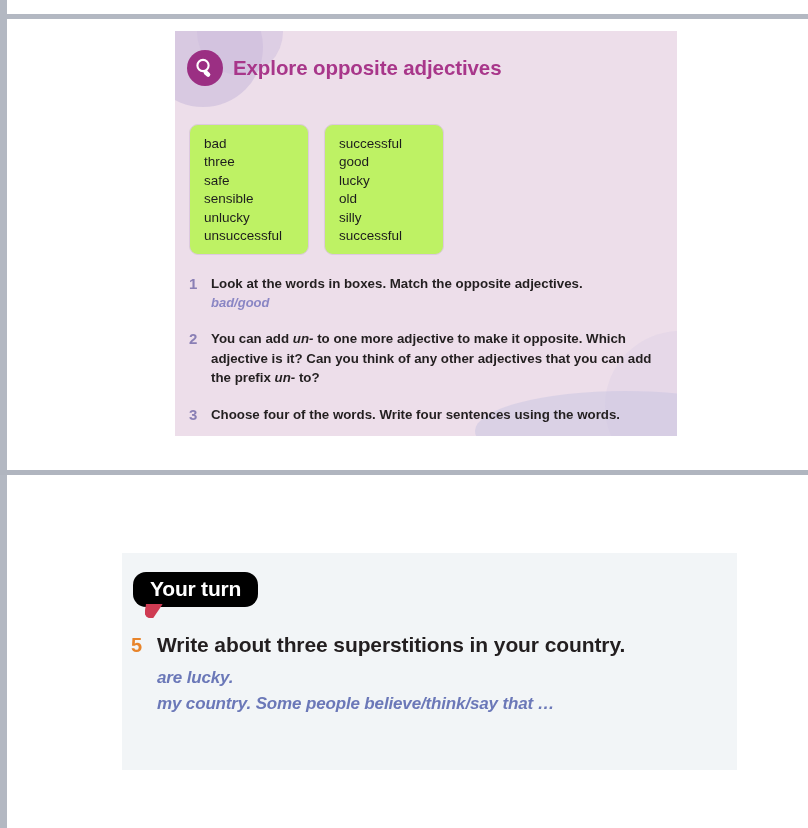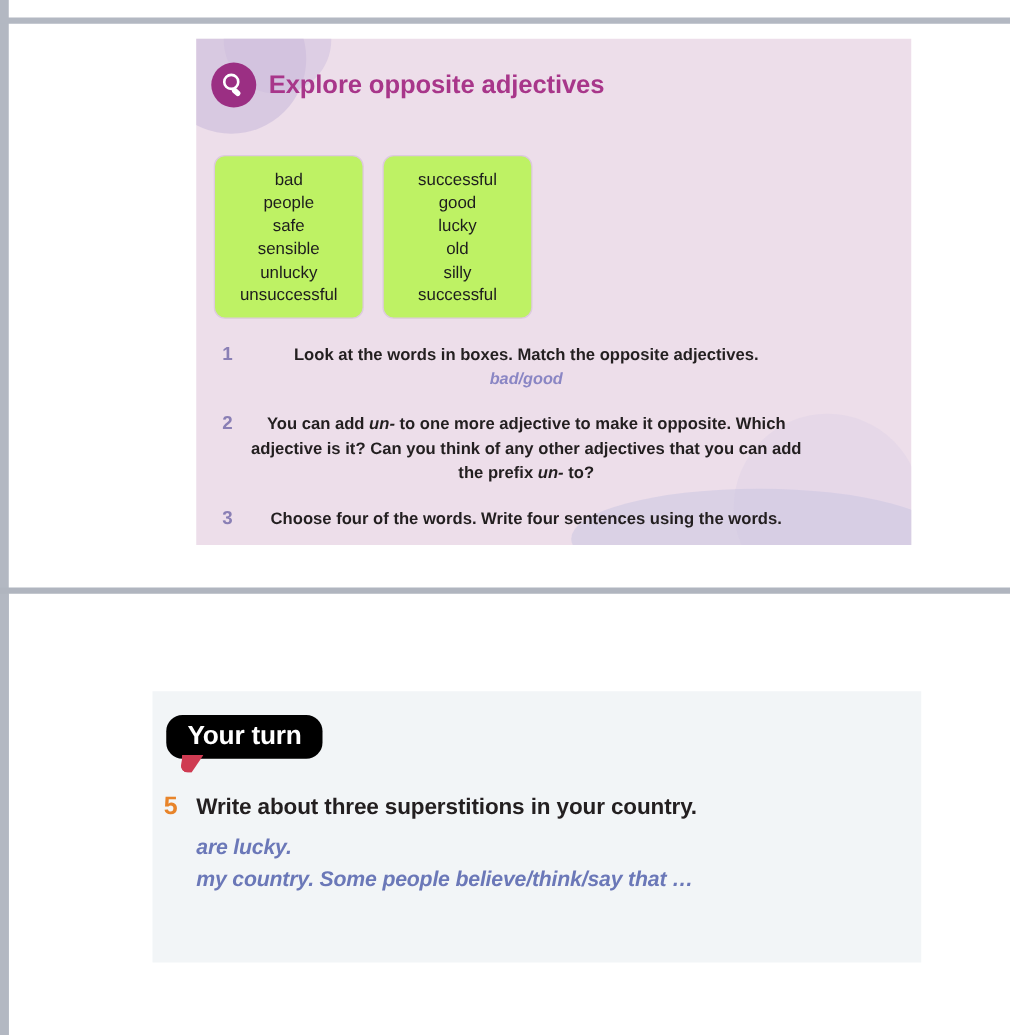--- a/index.html
+++ b/index.html
@@ -38,25 +38,24 @@
   .rail-left-lower {
     position: absolute;
     left: 0; top: 475px;
     width: 7px; height: 353px;
     background: #b3b8c2;
   }
 
   
   .explore-panel {
     position: absolute;
-    left: 157px; top: 31px;
-    width: 572px; height: 405px;
+    left: 175px; top: 31px;
+    width: 502px; height: 405px;
     background: #eddeea;
     overflow: hidden;
-    text-align: center;
   }
   .deco { position:absolute; border-radius:50%; pointer-events:none; }
   .deco-a { width:120px; height:120px; left:-32px; top:-44px;
             background: rgba(190,176,214,0.45); }
   .deco-b { width:86px; height:86px; left:22px; top:-42px;
             background: rgba(205,190,222,0.5); }
   .deco-c { width:300px; height:80px; left:300px; top:360px;
             border-radius:50%; background: rgba(196,194,224,0.45); }
   .deco-d { width:150px; height:150px; left:430px; top:300px;
             background: rgba(205,195,226,0.22); }
@@ -186,21 +185,21 @@
   .yt-num {
     width: 26px;
     flex: none;
     font-size: 20px;
     font-weight: bold;
     color: #e8842a;
     line-height: 25px;
   }
   .yt-body { flex: 1; }
   .yt-heading {
-    font-size: 18px;
+    font-size: 21px;
     font-weight: bold;
     color: #231f20;
     line-height: 24px;
     letter-spacing: -0.1px;
   }
   .yt-example {
     margin-top: 8px;
     font-size: 17px;
     font-style: italic;
     font-weight: bold;
@@ -232,21 +231,21 @@
         <circle cx="10" cy="9.5" r="5.6" fill="none" stroke="#ffffff" stroke-width="2.1"></circle>
         <rect x="12.6" y="13.4" width="7.6" height="4.4" rx="2.2" fill="#ffffff" transform="rotate(42 12.6 13.4)"></rect>
       </svg>
     </span>
     <span class="explore-title">Explore opposite adjectives</span>
   </div>
 
   <div class="word-boxes">
     <div class="word-box">
       <div class="word">bad</div>
-      <div class="word">people</div>
+      <div class="word">three</div>
       <div class="word">safe</div>
       <div class="word">sensible</div>
       <div class="word">unlucky</div>
       <div class="word">unsuccessful</div>
     </div>
     <div class="word-box">
       <div class="word">successful</div>
       <div class="word">good</div>
       <div class="word">lucky</div>
       <div class="word">old</div>

